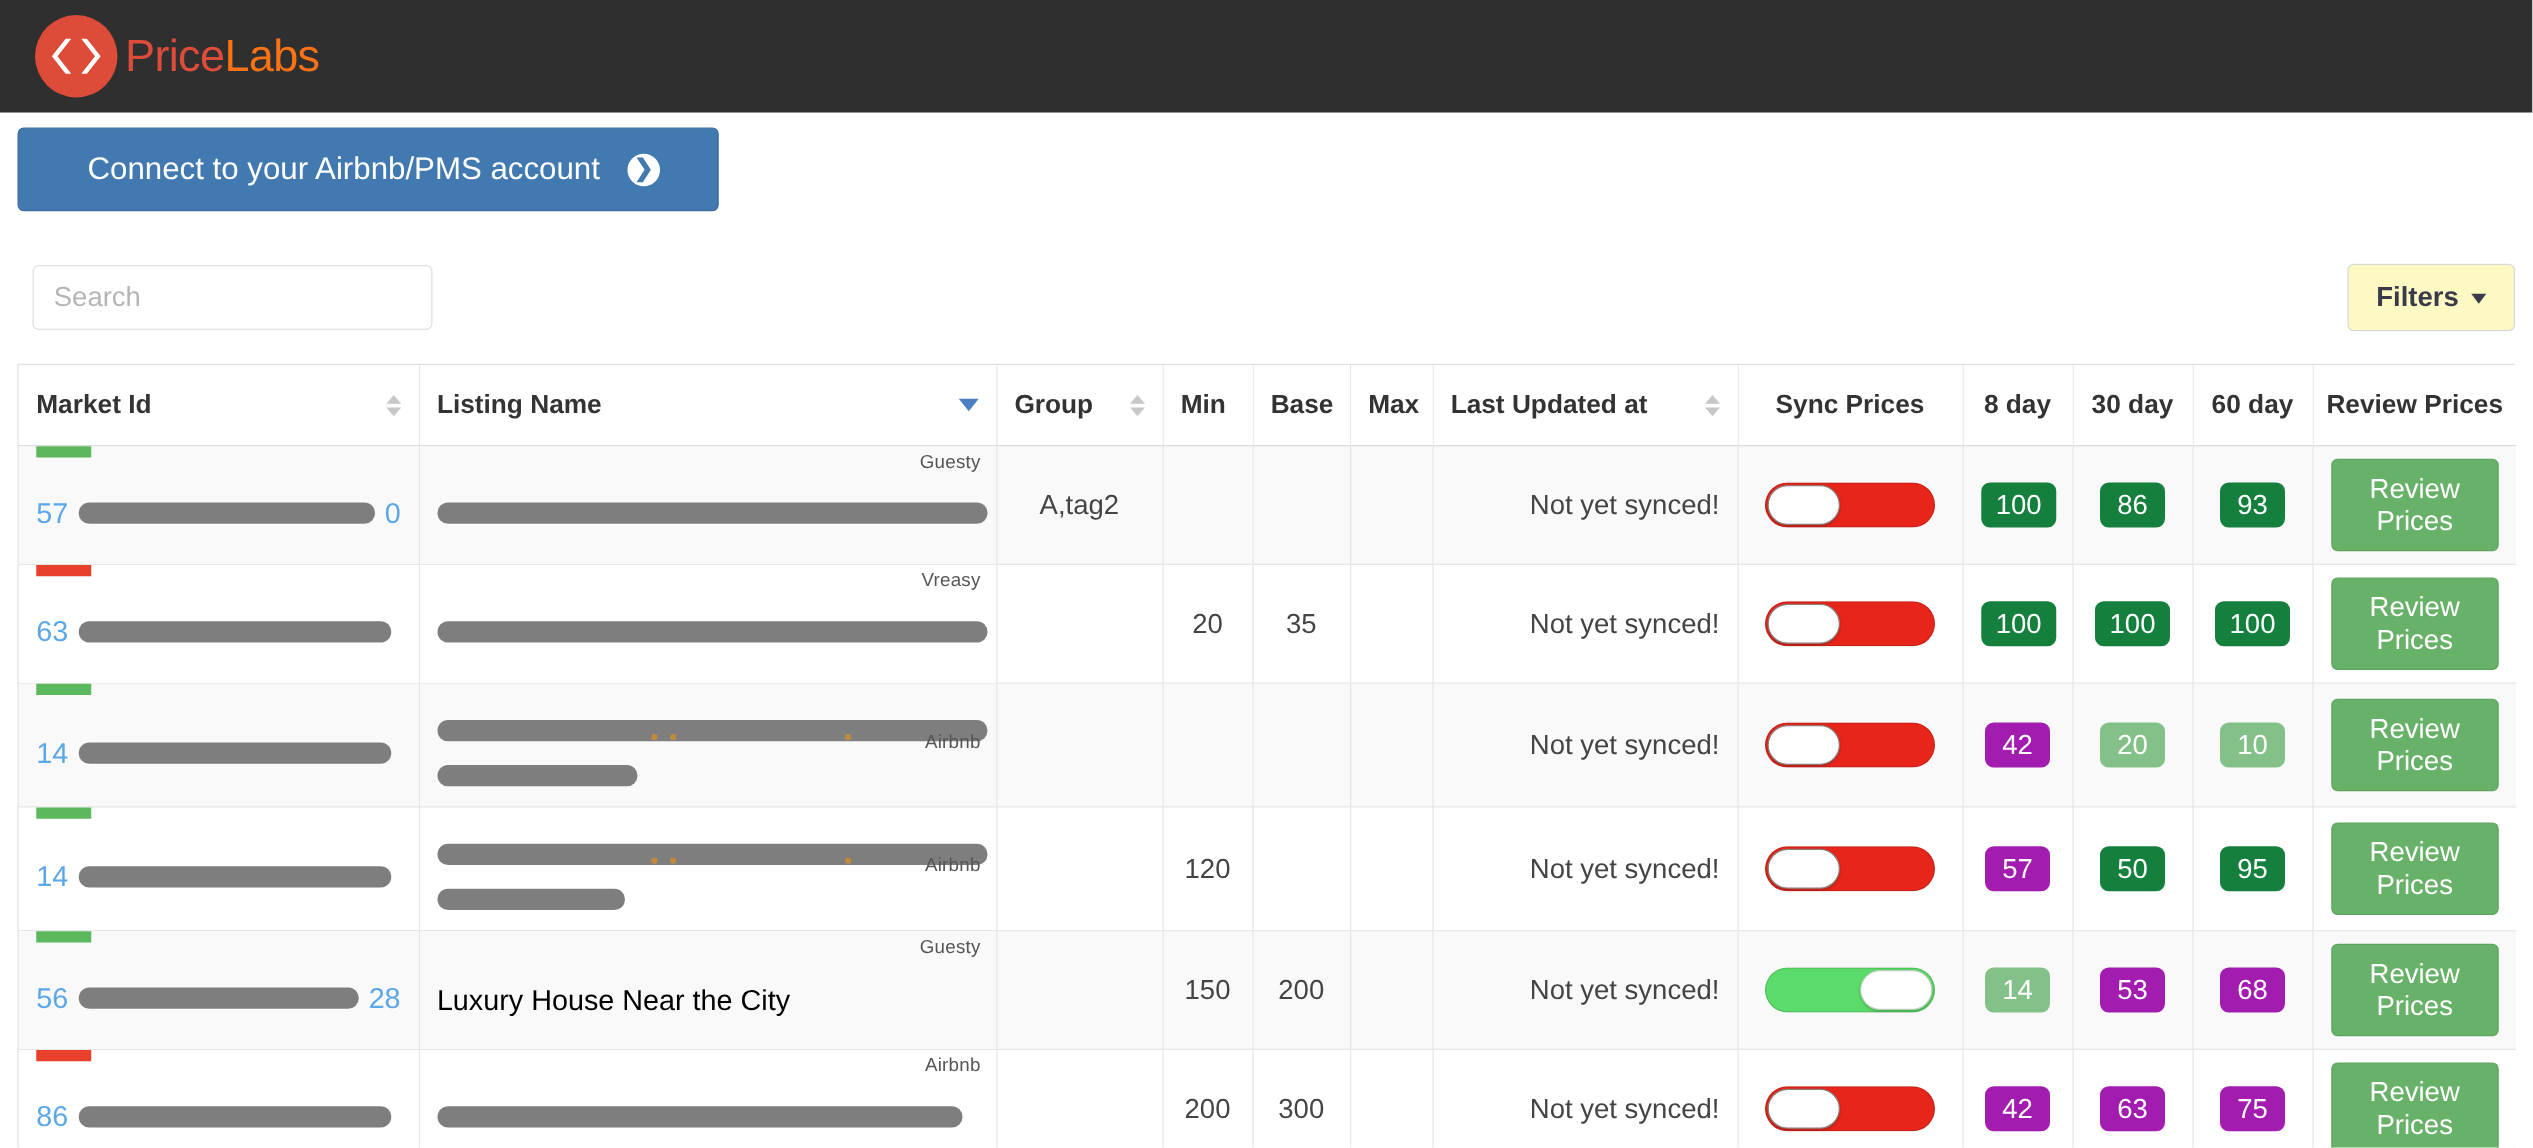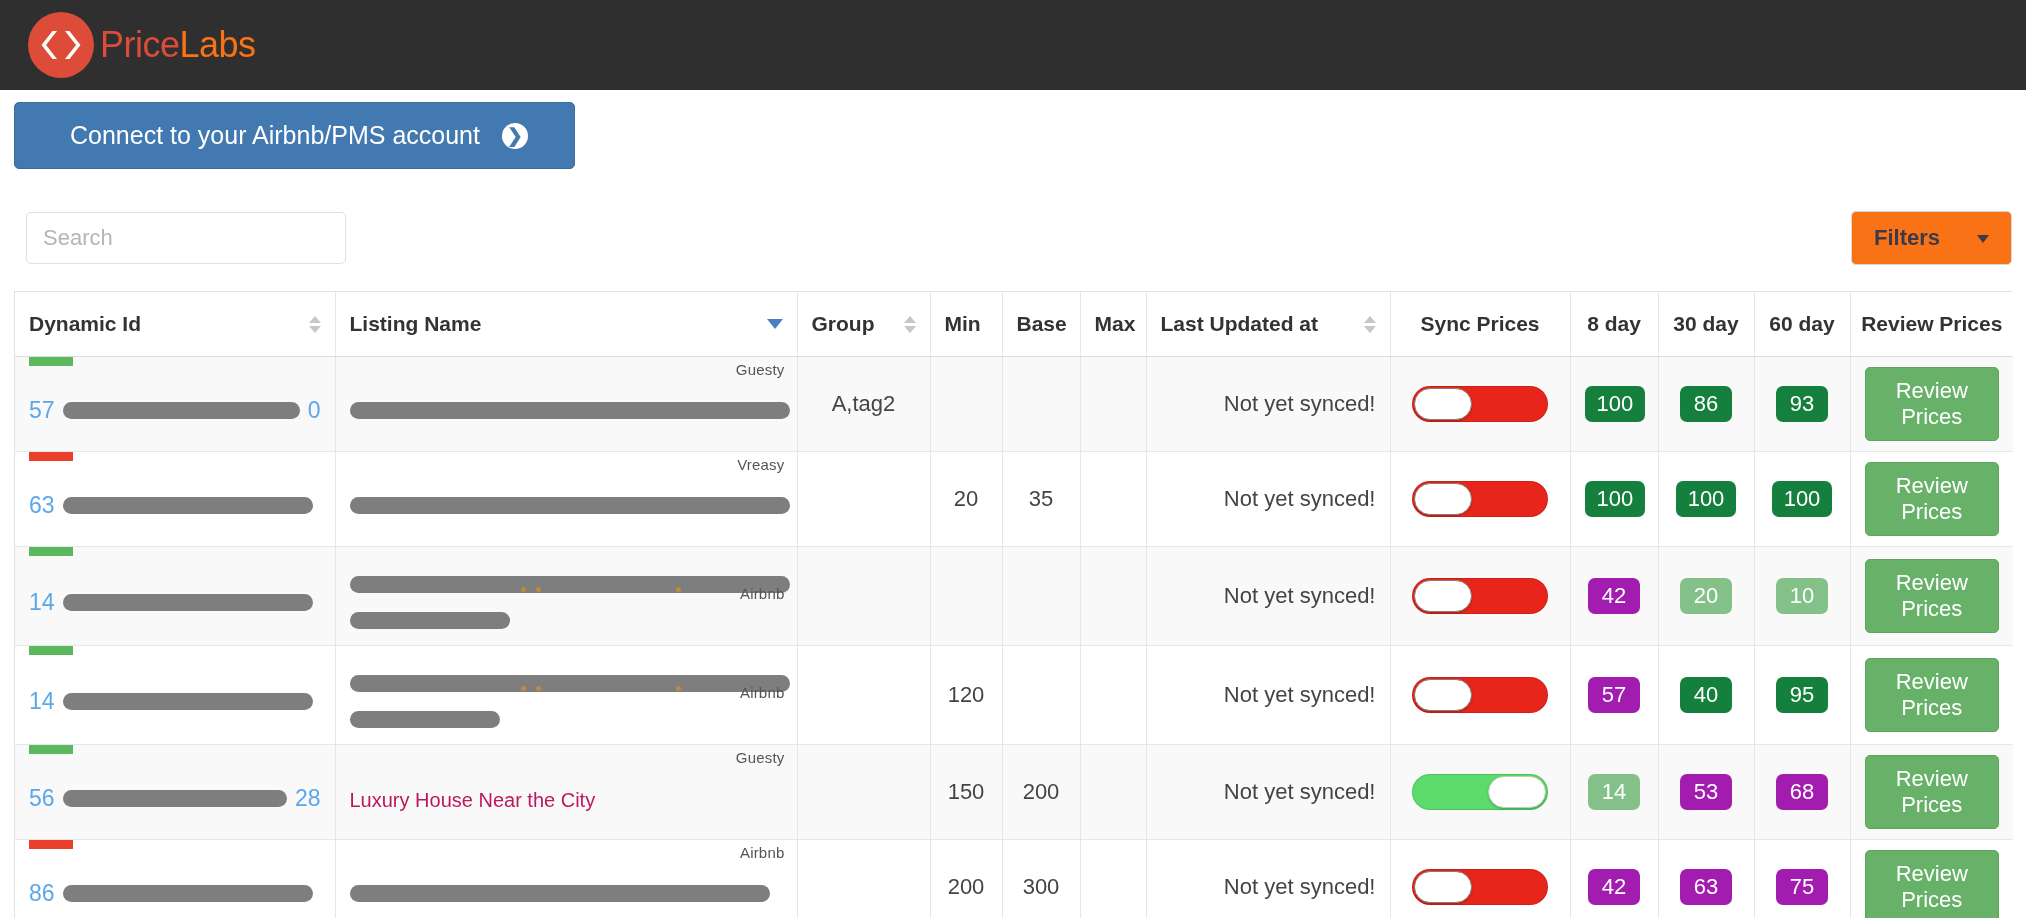--- a/index.html
+++ b/index.html
@@ -114,31 +114,30 @@
     padding: 0 16px;
     font-size: 22px;
     color: #555;
     font-family: "Liberation Sans", sans-serif;
     outline: none;
     background: #fff;
   }
   .search-input::placeholder { color: #b5b5b5; }
   .filters-btn {
     margin-left: auto;
-    background: #f97316;
+    background: #fef9c3;
     border: 1px solid #d8d8d8;
     border-radius: 5px;
     padding: 13px 22px;
     font-size: 22px;
     font-weight: bold;
     color: #3a3a4a;
     cursor: pointer;
     display: inline-flex;
     align-items: center;
-    gap: 27px;
   }
   .filters-btn .caret-down { top: 1px; margin-left: 10px; border-top-width: 8px; }
 
   
   .table-wrap {
     margin-top: 26px;
     border: 1px solid #e2e2e2;
     border-bottom: none;
   }
   table.listings {
@@ -224,21 +223,21 @@
   .platform-tag {
     position: absolute;
     top: 4px; right: 12px;
     font-size: 15px;
     color: #555;
     letter-spacing: .2px;
   }
   .platform-tag.mid { top: 38px; }
   .name-line { margin-top: 16px; }
   .name-line2 { margin-top: 10px; }
-  .name-text { font-size: 20px; color: #be185d; }
+  .name-text { font-size: 23px; color: #000000; }
   .dot-marks { position: absolute; top: 40px; left: 0; right: 0; height: 6px; }
   .dot-marks span {
     position: absolute;
     width: 5px; height: 5px;
     background: #c08a3e;
     border-radius: 50%;
   }
 
   
   .toggle {
@@ -342,21 +341,21 @@
         <col style="width:180px">
         <col style="width:88px">
         <col style="width:96px">
         <col style="width:96px">
         <col style="width:163px">
       </colgroup>
       <thead>
         <tr>
           <th>
             <div class="th-inner">
-              <span>Dynamic Id</span>
+              <span>Market Id</span>
               <span class="sort-icon">
                   <i class="up"></i>
                   <i class="dn"></i>
                 </span>
             </div>
           </th>
           <th>
             <div class="th-inner">
               <span>Listing Name</span>
               <span class="sort-active"></span>
@@ -539,21 +538,21 @@
             <td class="c-center">120</td>
             <td class="c-center"></td>
             <td class="c-center"></td>
             <td class="c-right">Not yet synced!</td>
             <td>
               <span class="toggle off">
                 <span class="knob"></span>
               </span>
             </td>
             <td class="c-center"><span class="badge amber">57</span></td>
-            <td class="c-center"><span class="badge red">40</span></td>
+            <td class="c-center"><span class="badge red">50</span></td>
             <td class="c-center"><span class="badge red">95</span></td>
             <td>
               <button class="review-btn">Review Prices</button>
             </td>
           </tr>
           <tr class="alt">
             <td class="id-cell">
               <span class="status-bar green"></span>
               <span class="id-row">
                 <span class="id-text">56</span>

